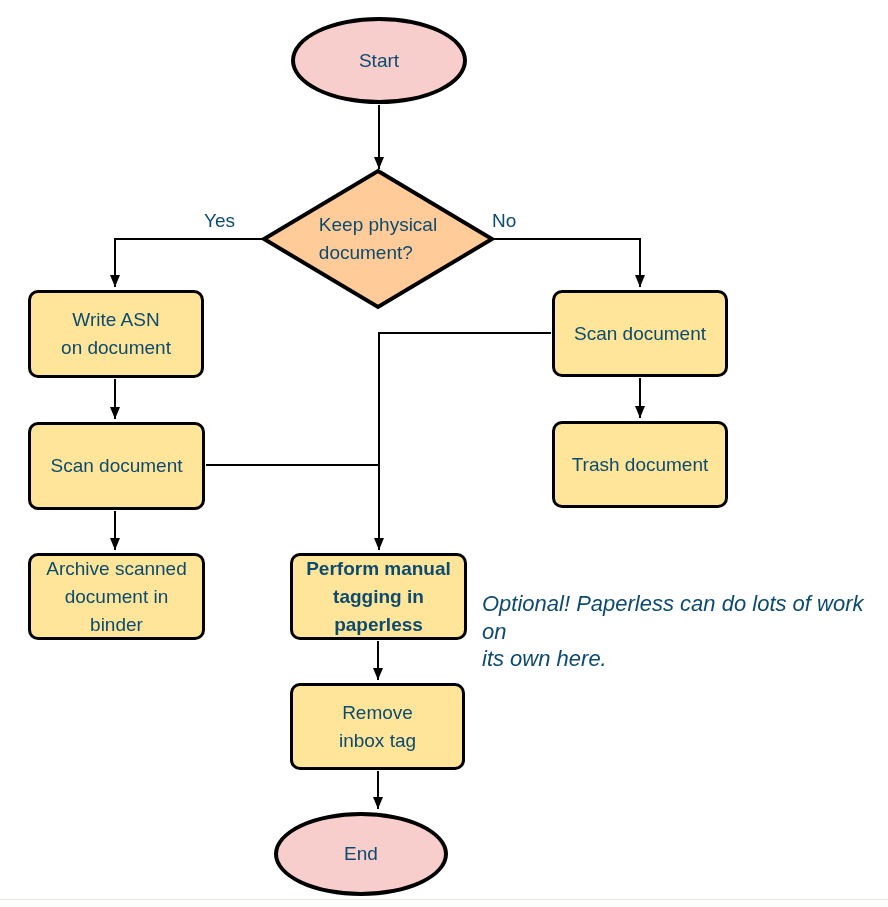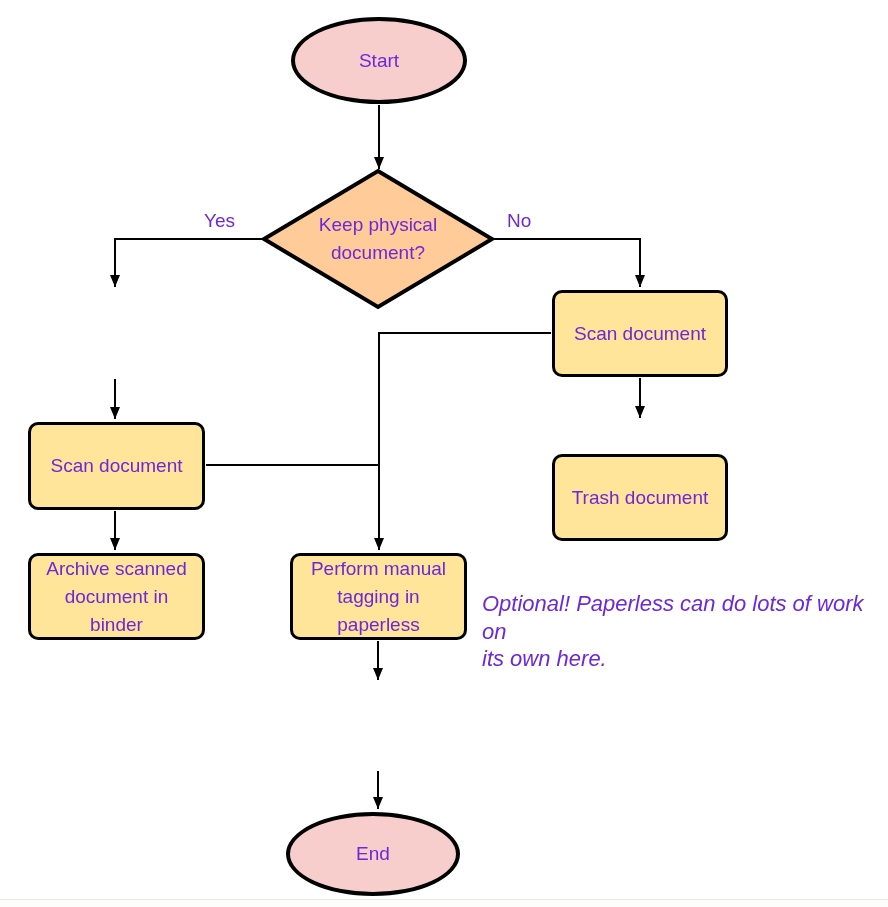--- a/index.html
+++ b/index.html
@@ -2,21 +2,21 @@
 <html><head>
 <meta charset="utf-8">
 <style>
   html, body { margin: 0; padding: 0; background: #ffffff; }
   .canvas {
     position: relative;
     width: 888px;
     height: 907px;
     background: #ffffff;
     font-family: "Liberation Sans", sans-serif;
-    color: #6d28d9;
+    color: #0c4a6e;
     overflow: hidden;
   }
   .edges-layer {
     position: absolute;
     left: 0; top: 0;
     width: 888px; height: 907px;
     pointer-events: none;
   }
   .node {
     position: absolute;
@@ -44,21 +44,21 @@
     left: 261px; top: 168px;
     width: 234px; height: 142px;
   }
   .decision-wrap svg { position: absolute; left: 0; top: 0; }
   .decision-label {
     position: absolute;
     left: 0; top: 0; right: 0; bottom: 0;
     display: flex;
     align-items: center;
     justify-content: center;
-    text-align: center;
+    text-align: left;
     font-size: 19px;
     line-height: 28px;
     white-space: pre-line;
   }
   .edge-label {
     position: absolute;
     font-size: 19px;
     line-height: 24px;
     text-align: left;
   }
@@ -116,45 +116,53 @@
 
   <div class="decision-wrap">
     <svg width="234" height="142" viewBox="0 0 234 142" xmlns="http://www.w3.org/2000/svg">
       <polygon points="117,3 231,71 117,139 3,71" fill="#FFCC99" stroke="#000000" stroke-width="4"></polygon>
     </svg>
     <div class="decision-label">Keep physical
 document?</div>
   </div>
 
   <div class="edge-label" style="left:204px; top:209px; width:48px;">Yes</div>
-  <div class="edge-label" style="left:507px; top:209px; width:40px;">No</div>
+  <div class="edge-label" style="left:492px; top:209px; width:40px;">No</div>
 
+  <div class="node process" style="left:28px; top:290px; width:176px; height:88px;">
+    <span>Write ASN
+on document</span>
+  </div>
   <div class="node process" style="left:28px; top:422px; width:177px; height:88px;">
     <span>Scan document</span>
   </div>
   <div class="node process" style="left:28px; top:553px; width:177px; height:87px;text-align:center;">
     <span>Archive scanned
 document in
 binder</span>
   </div>
 
   <div class="node process" style="left:552px; top:290px; width:176px; height:87px;">
     <span>Scan document</span>
   </div>
-  <div class="node process" style="left:552px; top:421px; width:176px; height:87px;margin-top:33px;">
+  <div class="node process" style="left:552px; top:421px; width:176px; height:87px;">
     <span>Trash document</span>
   </div>
 
-  <div class="node process" style="left:290px; top:553px; width:177px; height:87px;">
+  <div class="node process" style="left:290px; top:553px; width:177px; height:87px;font-weight:bold;">
     <span>Perform manual
 tagging in
 paperless</span>
   </div>
+  <div class="node process" style="left:290px; top:683px; width:175px; height:87px;">
+    <span>Remove
+inbox tag</span>
+  </div>
 
-  <div class="node terminal" style="left:286px; top:812px; width:174px; height:84px;align-items:center;">
+  <div class="node terminal" style="left:274px; top:812px; width:174px; height:84px;align-items:center;">
     <span>End</span>
   </div>
 
   <div class="note">Optional! Paperless can do lots of work on
 its own here.</div>
 
   <div class="bottom-rule"></div>
   <div class="bottom-strip"></div>
 
 </div>

